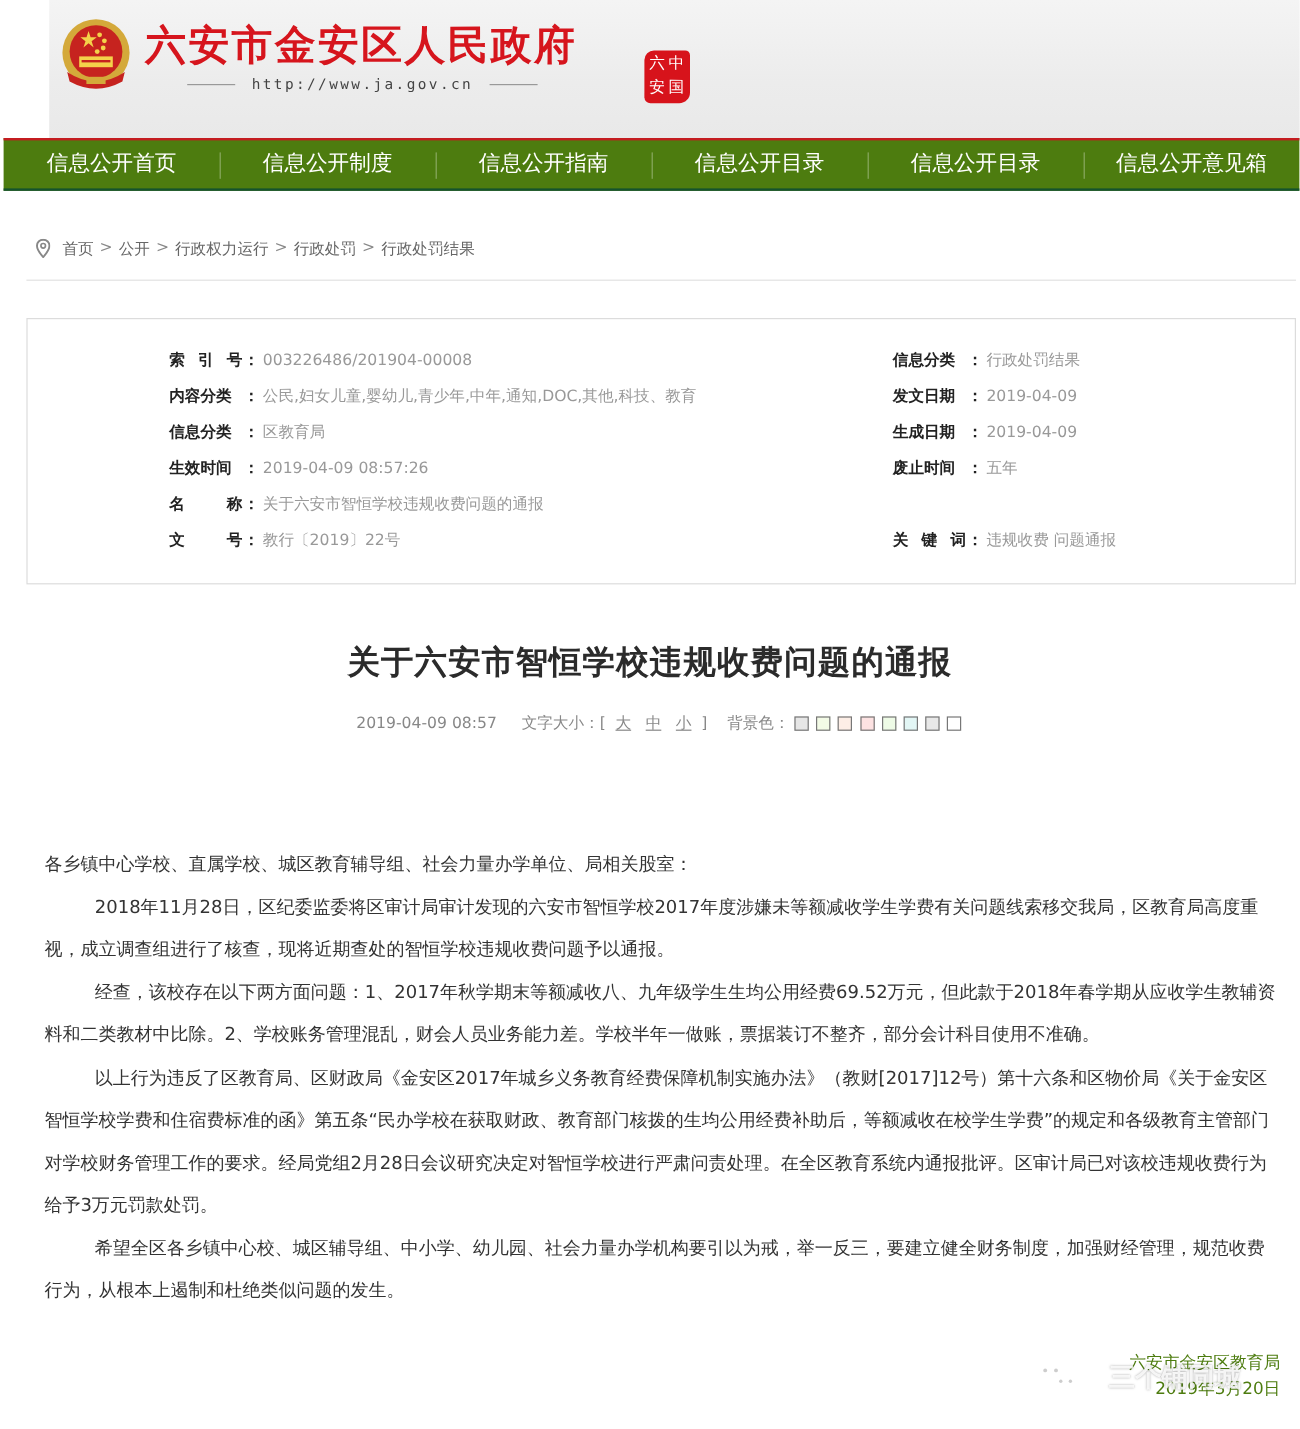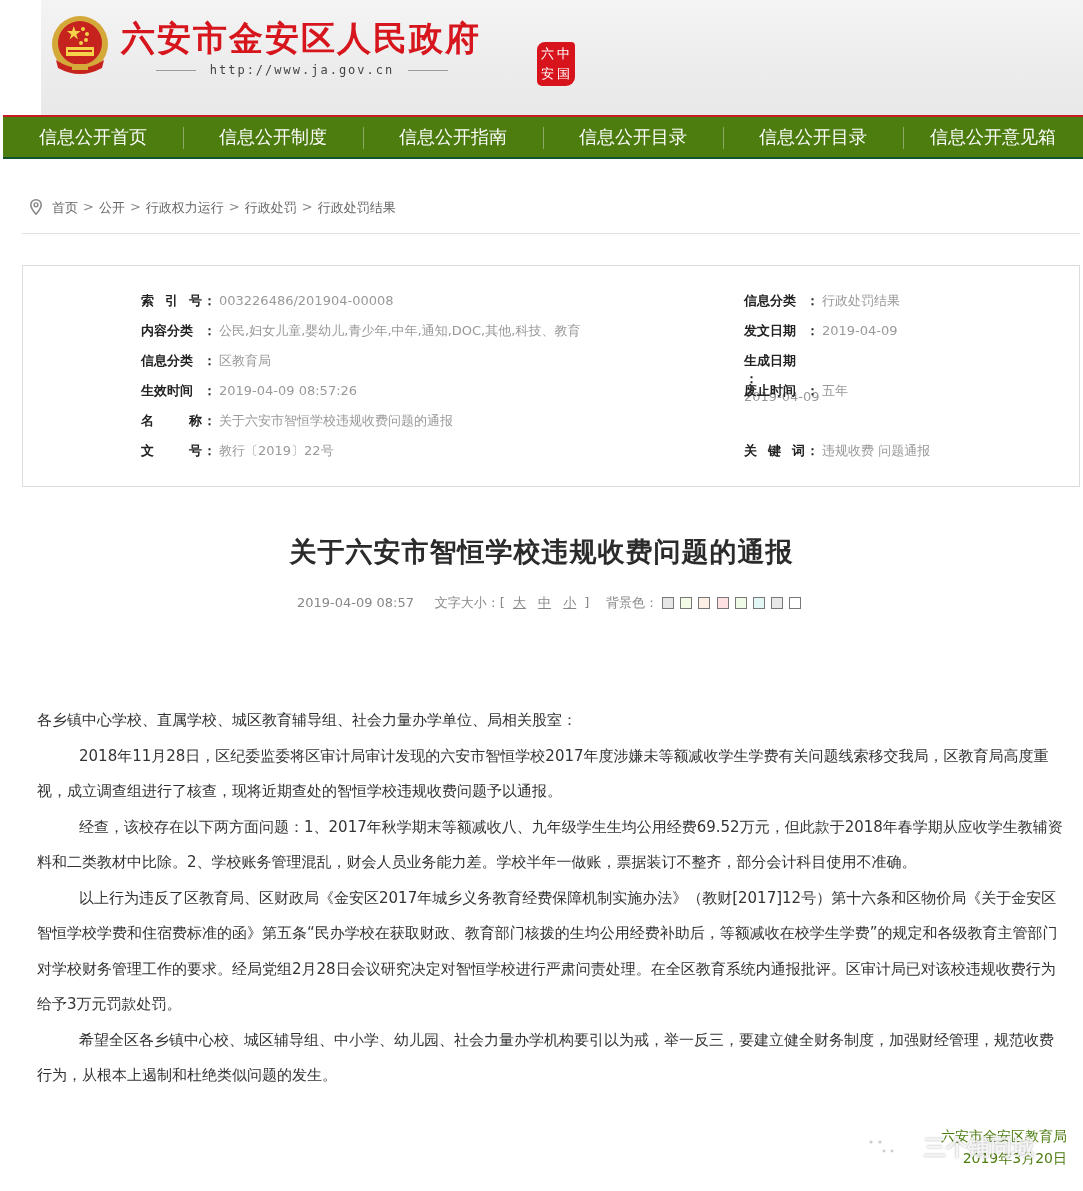--- a/index.html
+++ b/index.html
@@ -173,21 +173,21 @@
   <div class="info-row" style="left:721px; top:26px;">
     <span class="k k-justify">信息分类</span>
       <span class="colon">：</span>
       <span class="v">行政处罚结果</span>
   </div>
   <div class="info-row" style="left:721px; top:56px;">
     <span class="k k-justify">发文日期</span>
       <span class="colon">：</span>
       <span class="v">2019-04-09</span>
   </div>
-  <div class="info-row" style="left:721px; top:86px;flex-direction:column;">
+  <div class="info-row" style="left:721px; top:86px;">
     <span class="k k-justify">生成日期</span>
       <span class="colon">：</span>
       <span class="v">2019-04-09</span>
   </div>
   <div class="info-row" style="left:721px; top:116px;">
     <span class="k k-justify">废止时间</span>
       <span class="colon">：</span>
       <span class="v">五年</span>
   </div>
   <div class="info-row" style="left:721px; top:176px;">

